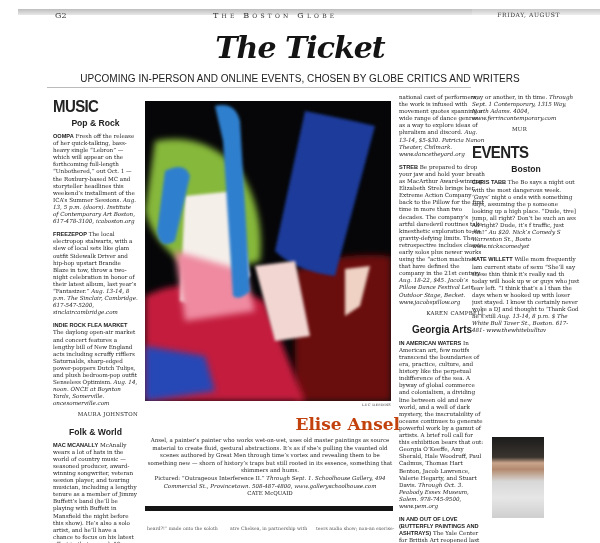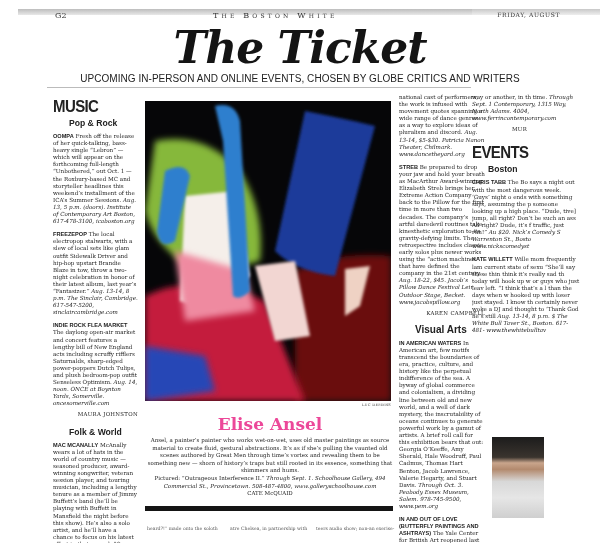--- a/index.html
+++ b/index.html
@@ -3,50 +3,50 @@
 <meta charset="utf-8">
 <style>
   html, body { margin:0; padding:0; }
   body { width:600px; height:543px; overflow:hidden; background:#fff; position:relative; font-family:"DejaVu Serif", serif; color:#1a1a1a; }
   .topbar { position:absolute; left:18px; top:9px; width:454px; height:6px; background:linear-gradient(#bdbdbd,#e8e8e8); }
   .topbar-ext { position:absolute; left:472px; top:9px; width:128px; height:6px; background:linear-gradient(#c8c8c8,#eee); }
   .folio { position:absolute; top:11px; font-size:8px; color:#333; }
   .folio.left { left:55px; font-family:"DejaVu Serif", serif;text-align:right; }
   .folio.center { left:213px; letter-spacing:3.2px; font-variant:small-caps; font-size:8px; }
   .folio.right { right:40px; font-size:6px; letter-spacing:0.6px; }
-  .masthead { position:absolute; left:0; width:600px; top:26px; text-align:center; font-family:"DejaVu Serif", serif; font-style:italic; font-weight:bold; font-size:44px; letter-spacing:-1px; color:#141414; line-height:44px; }
+  .masthead { position:absolute; left:0; width:600px; top:26px; text-align:center; font-family:"DejaVu Serif", serif; font-style:italic; font-weight:bold; font-size:30px; letter-spacing:-1px; color:#141414; line-height:44px; }
   .subhead { position:absolute; left:0; width:600px; top:73px; text-align:center; font-family:"Liberation Sans", sans-serif; font-size:10px; color:#222; letter-spacing:0.05px; }
   .hrule { position:absolute; left:47px; width:424px; top:87px; height:1px; background:#bbb; }
   .col { position:absolute; font-size:5.6px; line-height:7.1px; color:#222; }
   .col p { margin:0 0 6px 0; }
   .col .lead { font-family:"Liberation Sans", sans-serif; font-weight:bold; font-size:5.6px; }
   .col .it { font-style:italic; }
   .byline { text-align:right; font-size:5.4px; letter-spacing:0.3px; margin:-2px 0 8px 0; }
   .section { font-family:"Liberation Sans", sans-serif; font-weight:bold; font-size:15px; letter-spacing:-0.6px; line-height:16px; margin:0 0 5px 0; transform:scaleY(1.15); transform-origin:left top; }
-  .sub { font-family:"Liberation Sans", sans-serif; font-weight:bold; font-size:8.6px; margin:2px 0 5px 16px; line-height:10px; }
+  .sub { font-family:"Liberation Sans", sans-serif; font-weight:bold; font-size:8.6px; margin:2px 0 5px 0; line-height:10px;text-align:center; }
   .c1 { left:53px; top:97px; width:85px; }
   .c3 { left:399px; top:94px; width:86px; }
   .c4 { left:472px; top:94px; width:108px; overflow:hidden; height:449px; }
   .painting { position:absolute; left:145px; top:101px; width:246px; height:300px; background:#070708; overflow:hidden; }
   .credit { position:absolute; left:340px; top:403px; width:51px; text-align:right; font-size:3.6px; color:#444; letter-spacing:0.3px; }
-  .feature-title { position:absolute; left:140px; width:260px; top:414px; text-align:center; font-family:"DejaVu Serif", serif; font-weight:bold; font-size:17px; color:#ec4899; }
+  .feature-title { position:absolute; left:140px; width:260px; top:414px; text-align:right; font-family:"DejaVu Serif", serif; font-weight:bold; font-size:17px; color:#c2410c; }
   .feature-body { position:absolute; left:145px; width:250px; top:437px; text-align:center; font-size:5.5px; line-height:7.6px; color:#222; }
   .feature-body .it { font-style:italic; }
   .feature-by { text-align:center; font-size:5.5px; }
   .blackbar { position:absolute; left:145px; top:506px; width:248px; height:5px; background:#151515; }
   .bottomline { position:absolute; top:526px; font-size:4.6px; color:#555; white-space:nowrap; }
   .photo { position:absolute; left:492px; top:437px; width:52px; height:81px; background:linear-gradient(180deg,#1c1c1c 0%,#3a342e 25%,#c9a58c 32%,#b38a6e 40%,#d8d8d8 55%,#e6e6e6 75%,#cfcfcf 100%); overflow:hidden; }
 </style>
 </head>
 <body>
 
 <div class="topbar"></div>
 <div class="topbar-ext"></div>
 <div class="folio left">G2</div>
-<div class="folio center">The Boston White</div>
+<div class="folio center">The Boston Globe</div>
 <div class="folio right">FRIDAY, AUGUST</div>
 
 <div class="masthead">The Ticket</div>
 <div class="subhead">UPCOMING IN-PERSON AND ONLINE EVENTS, CHOSEN BY GLOBE CRITICS AND WRITERS</div>
 <div class="hrule"></div>
 
 <div class="col c1">
   <div class="section">MUSIC</div>
   <div class="sub">Pop &amp; Rock</div>
   <p><span class="lead">OOMPA</span><span> Fresh off the release of her quick-talking, bass-heavy single “Lebron” — which will appear on the forthcoming full-length “Unbothered,” out Oct. 1 — the Roxbury-based MC and storyteller headlines this weekend’s installment of the ICA’s Summer Sessions. </span><span class="it">Aug. 13, 5 p.m. (doors). Institute of Contemporary Art Boston, 617-478-3100, icaboston.org</span></p>
@@ -91,21 +91,21 @@
 </div>
 <div class="blackbar"></div>
 <div class="bottomline" style="left:147px">heard?!” made onto the soloth</div>
 <div class="bottomline" style="left:230px">atre Chelsea, in partnership with</div>
 <div class="bottomline" style="left:316px">teers audio show; non-an exerise-</div>
 
 <div class="col c3">
   <p><span>national cast of performers, the work is infused with movement quotes spanning a wide range of dance genres as a way to explore ideas of pluralism and discord. </span><span class="it">Aug. 13-14, $5-$30. Patricia Nanon Theater, Chilmark. www.dancetheyard.org</span></p>
   <p><span class="lead">STREB</span><span> Be prepared to drop your jaw and hold your breath as MacArthur Award-winning Elizabeth Streb brings her Extreme Action Company back to the Pillow for the first time in more than two decades. The company’s artful daredevil routines take kinesthetic exploration to its gravity-defying limits. The retrospective includes classic early solos plus newer works using the “action machines” that have defined the company in the 21st century. </span><span class="it">Aug. 18-22, $45. Jacob’s Pillow Dance Festival Leir Outdoor Stage, Becket. www.jacobspillow.org</span></p>
   <div class="byline">KAREN CAMPBELL</div>
-  <div class="sub" style="font-size:10px;margin-top:8px">Visual Arts</div>
+  <div class="sub" style="font-size:10px;margin-top:8px">Georgia Arts</div>
   <p><span class="lead">IN AMERICAN WATERS</span><span> In American art, few motifs transcend the boundaries of era, practice, culture, and history like the perpetual indifference of the sea. A byway of global commerce and colonialism, a dividing line between old and new world, and a well of dark mystery, the inscrutability of oceans continues to generate powerful work by a gamut of artists. A brief roll call for this exhibition bears that out: Georgia O’Keeffe, Amy Sherald, Hale Woodruff, Paul Cadmus, Thomas Hart Benton, Jacob Lawrence, Valerie Hegarty, and Stuart Davis. </span><span class="it">Through Oct. 3. Peabody Essex Museum, Salem. 978-745-9500, www.pem.org</span></p>
   <p><span class="lead">IN AND OUT OF LOVE (BUTTERFLY PAINTINGS AND ASHTRAYS)</span><span> The Yale Center for British Art reopened last fall, in the midst of a deadly pandemic, in unsettling fashion: With a re-creation of Damien Hirst’s first solo exhibition, “In and Out of Love,” originally shown in London in 1991, where live butterflies flitted about the gallery while patrons</span></p>
 </div>
 
 <div class="col c4">
   <p><span>way or another, in th time. </span><span class="it">Through Sept. 1 Contemporary, 1315 Way, North Adams. 4004, www.ferrincontemporary.com</span></p>
   <div class="byline" style="text-align:left;padding-left:40px">MUR</div>
   <div class="section" style="margin-top:10px">EVENTS</div>
   <div class="sub">Boston</div>
   <p><span class="lead">CHRIS TABB</span><span> The Bo says a night out with the most dangerous week. ‘Guys’ night o ends with something says, assuming the p someone looking up a high place. “Dude, tive] jump, all right? Don’t be such an ass All right? Dude, it’s f traffic, just run!” </span><span class="it">Au $20. Nick’s Comedy S Warrenton St., Bosto www.nickscomedyst</span></p>

